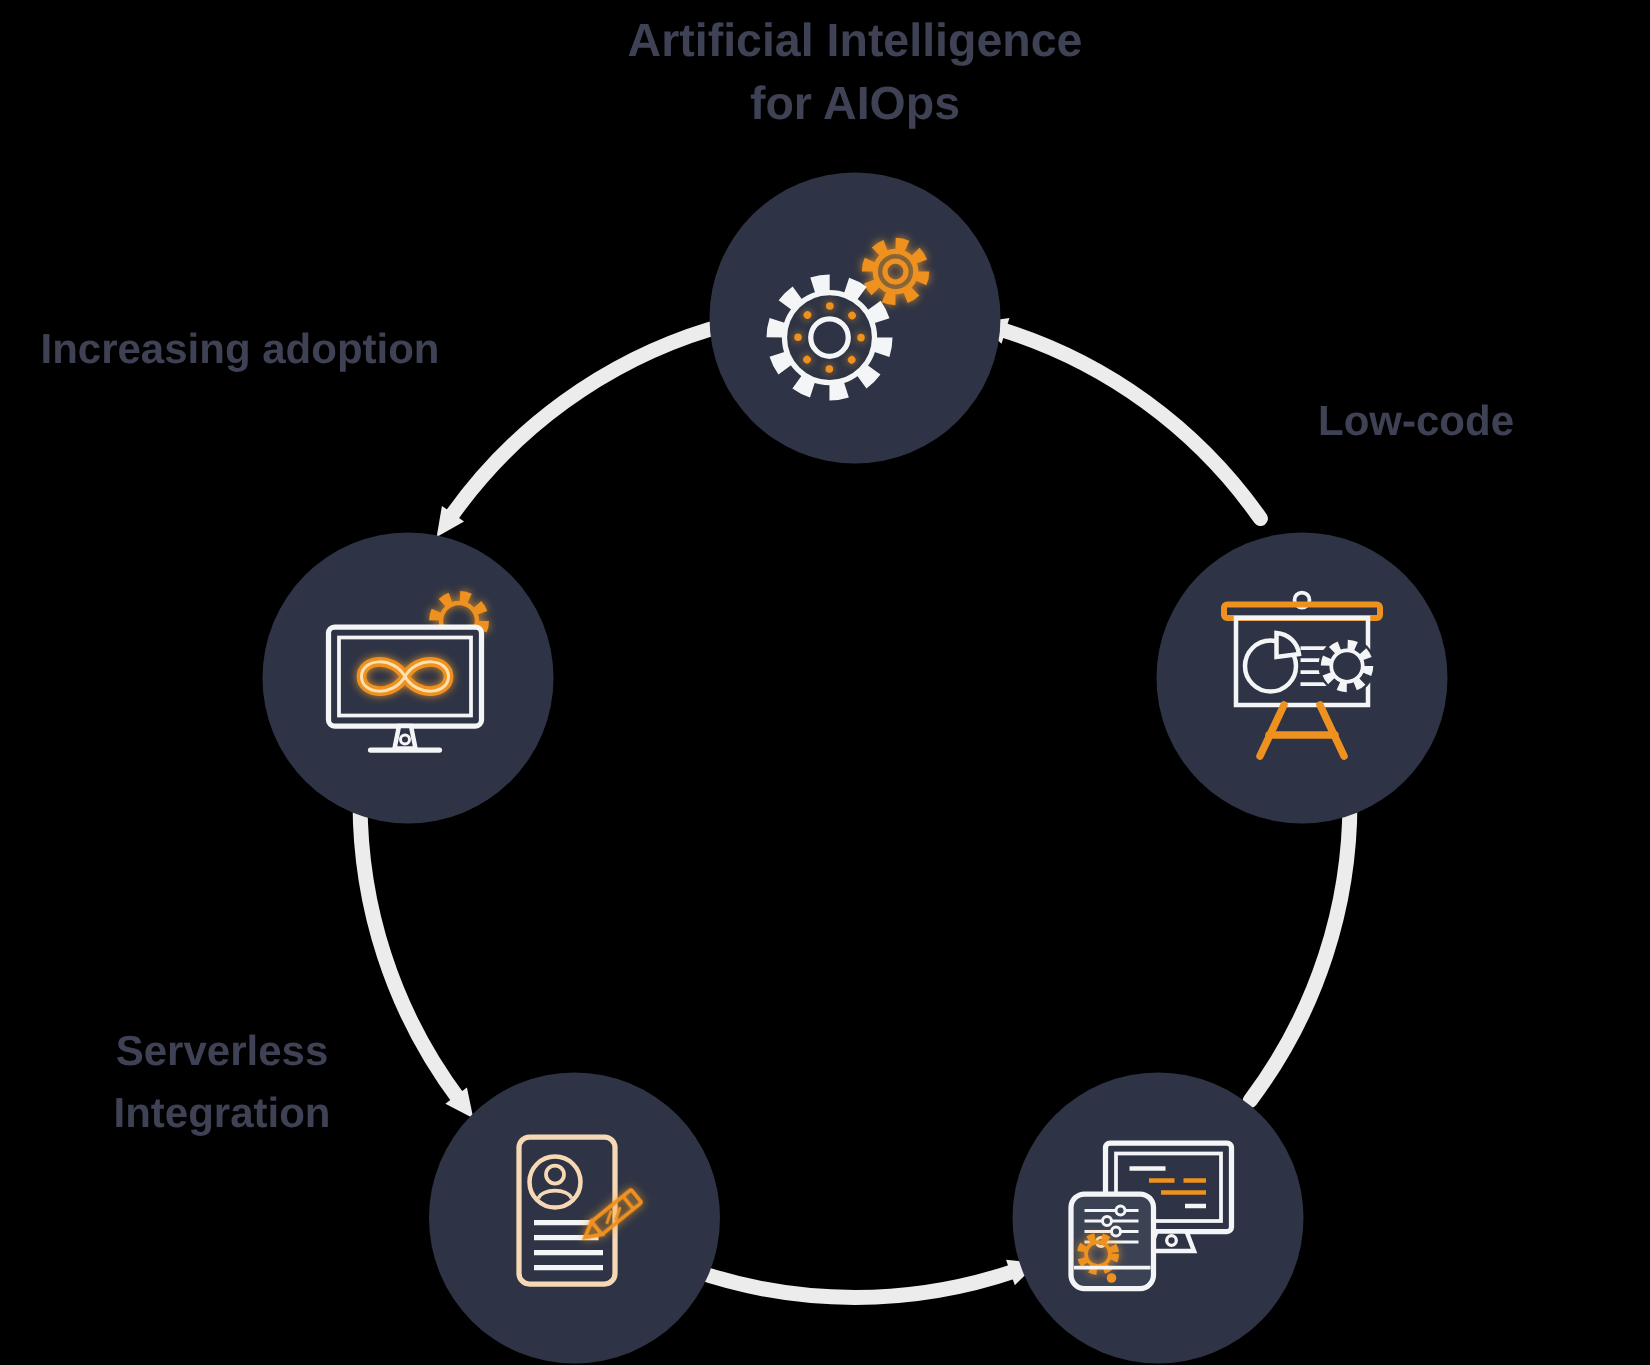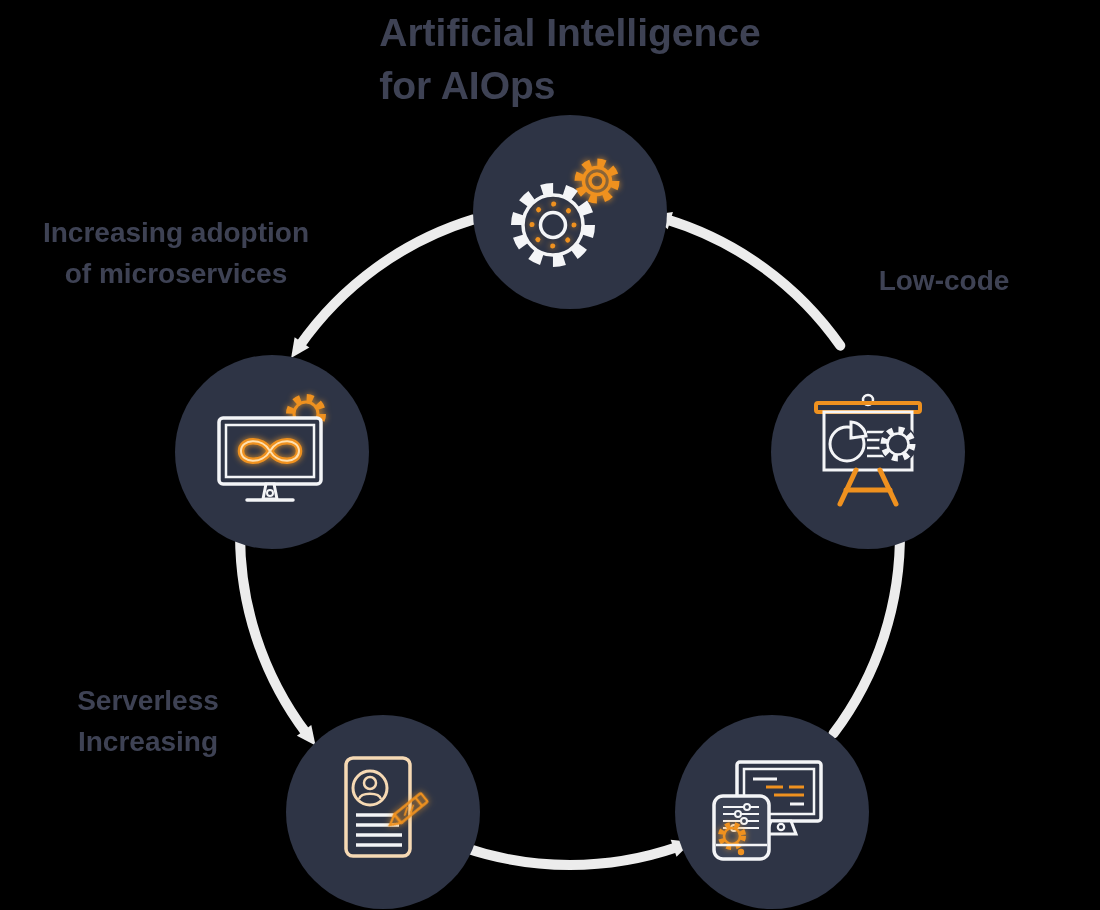--- a/index.html
+++ b/index.html
@@ -27,29 +27,29 @@
     background:var(--node-fill);
     display:flex;align-items:center;justify-content:center;
   }
   .node-top{left:473px;top:115px;}
   .node-left{left:175px;top:355px;}
   .node-right{left:771px;top:355px;}
   .node-bl{left:286px;top:715px;}
   .node-br{left:675px;top:715px;}
   .title{
     position:absolute;left:570px;top:6px;transform:translateX(-50%);
-    text-align:left;color:var(--text);font-weight:700;font-size:39px;line-height:1.36;
+    text-align:center;color:var(--text);font-weight:700;font-size:31px;line-height:1.36;
     white-space:nowrap;
   }
   .label{
     position:absolute;transform:translateX(-50%);
     text-align:center;color:var(--text);font-weight:700;font-size:28px;line-height:1.48;
     white-space:nowrap;
   }
-  .label-left{left:176px;top:212px;}
+  .label-left{left:160px;top:212px;}
   .label-right{left:944px;top:212px;margin-top:48px;}
   .label-bl{left:148px;top:680px;}
   .label-br{left:967px;top:700px;}
   
   .w-line{stroke:var(--icon-white);fill:none;}
   .w-fill{stroke:var(--icon-white);fill:var(--node-fill);}
   .o-line{stroke:var(--accent-orange);fill:none;}
   .o-glowline{stroke:var(--glow-inner);fill:none;}
   .c-line{stroke:var(--icon-cream);fill:none;}
   .node-mask{fill:var(--node-fill);}
@@ -199,25 +199,24 @@
           <circle class="o-line" cx="25" cy="89" r="8" stroke-width="2.5"></circle>
         </g>
         <line class="w-line" x1="9" y1="98" x2="60" y2="98" stroke-width="2.5"></line>
         <circle class="o-dot" cx="34" cy="105" r="3.2"></circle>
       </g>
     </svg>
   </div>
 
   <div class="label label-left">
     <div>Increasing adoption</div>
-    <div>of microservices</div>
   </div>
   <div class="label label-right">
     <div>Low-code</div>
   </div>
   <div class="label label-bl">
     <div>Serverless</div>
-    <div>Increasing</div>
+    <div>Integration</div>
   </div>
   <div class="label label-br">
   </div>
 
 </div>
 
 </body></html>

